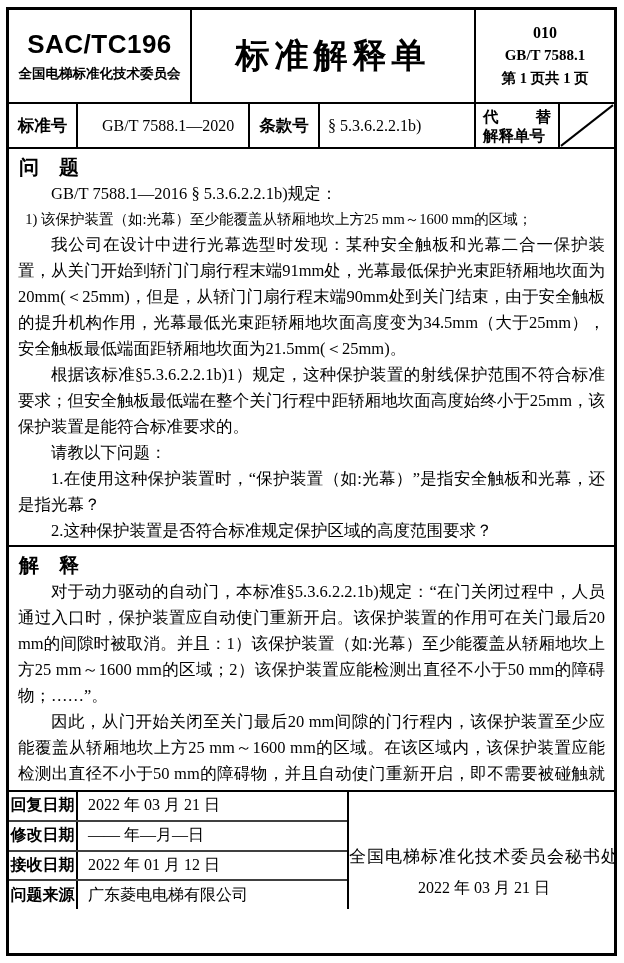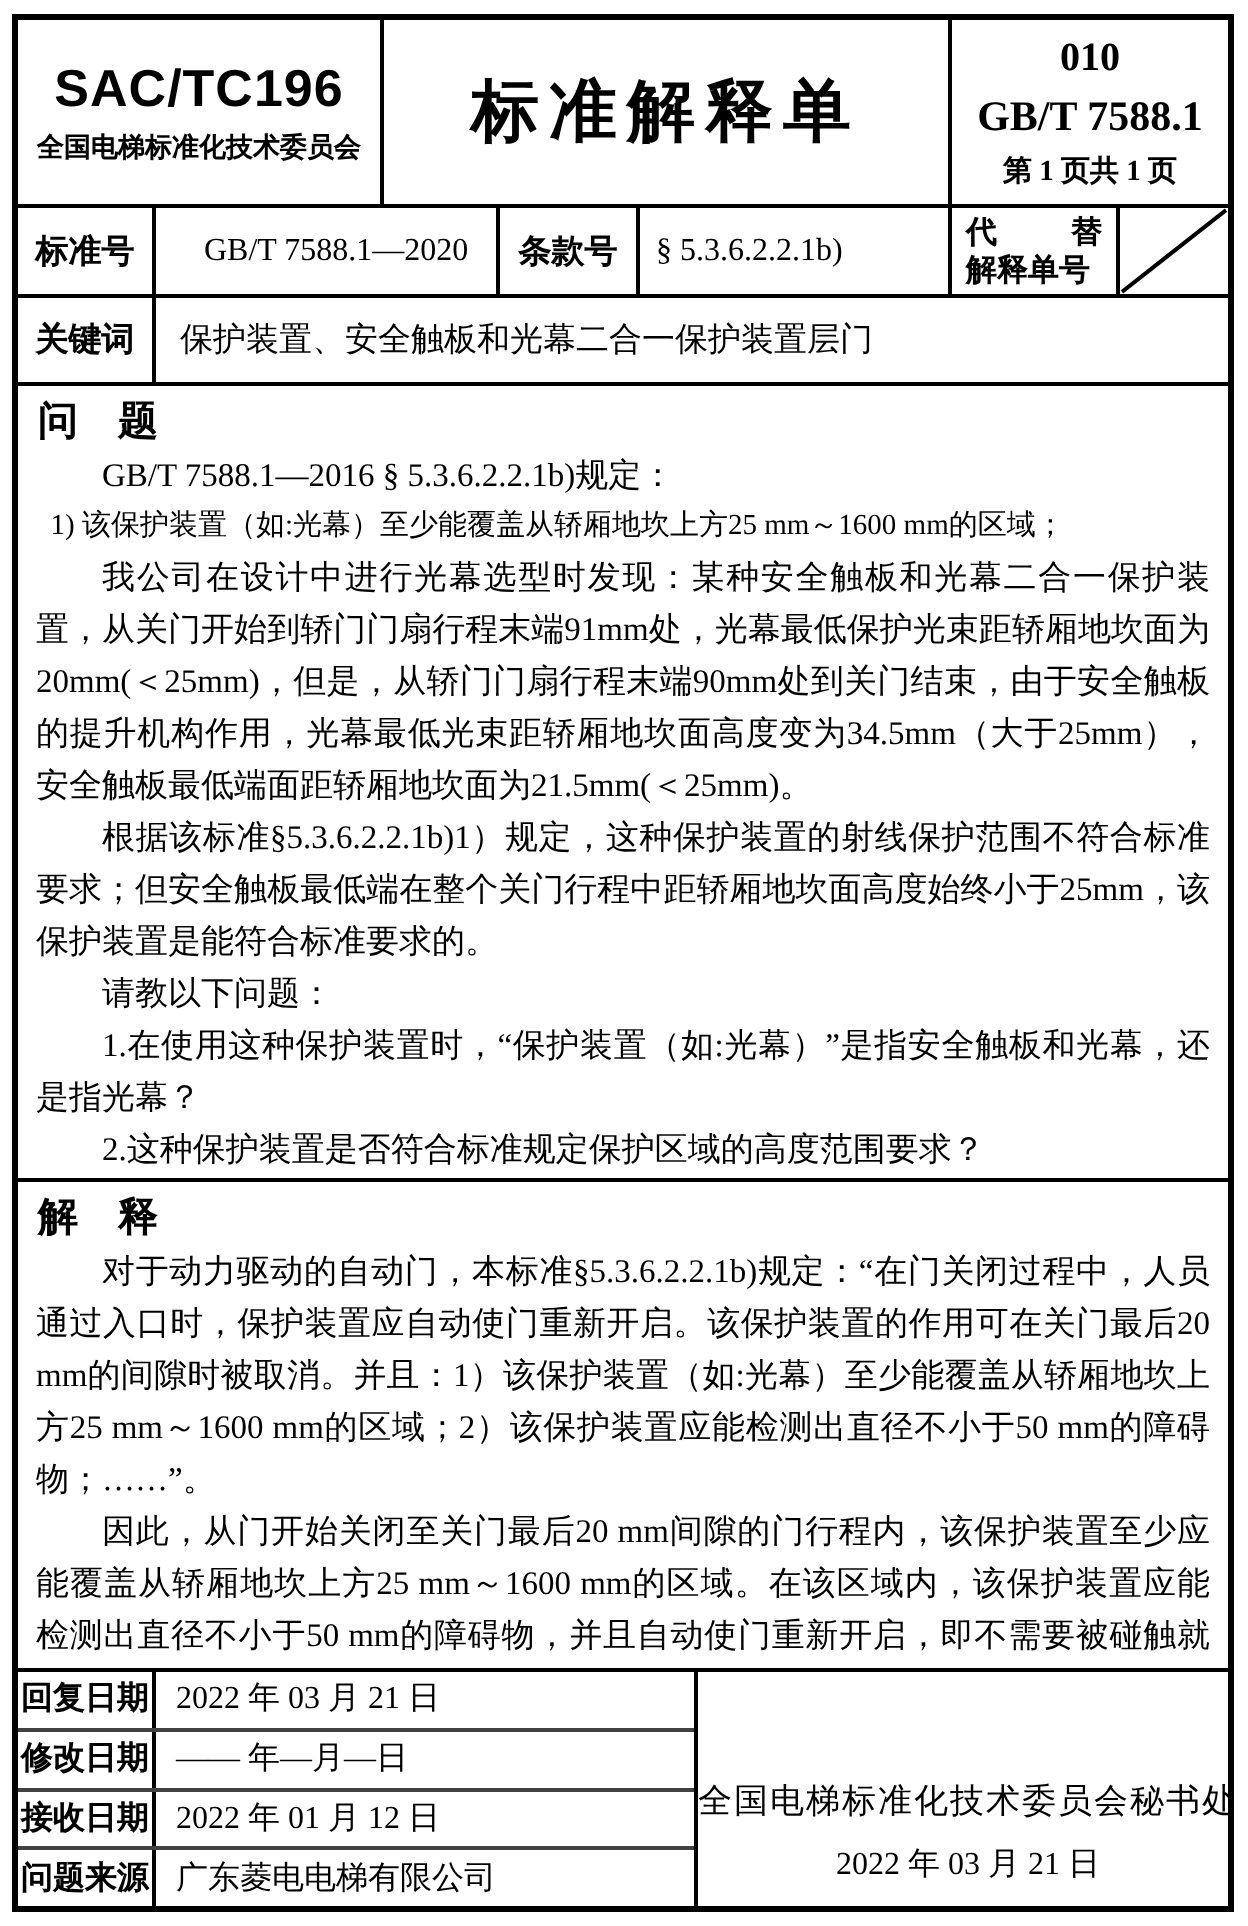--- a/index.html
+++ b/index.html
@@ -20,22 +20,22 @@
   .center { justify-content: center; text-align: center; }
 
   
   .header-row { height: 94px; }
   .org-cell { width: 183px; flex-direction: column; justify-content: center; gap: 5px; }
   .org-code { font-family: "Liberation Sans", "DejaVu Sans", sans-serif; font-weight: bold; font-size: 26px; letter-spacing: 0.5px; }
   .org-name { font-family: "Liberation Sans", "DejaVu Sans", sans-serif; font-weight: bold; font-size: 13.5px; white-space: nowrap; }
   .title-cell { width: 284px; }
   .form-title { font-size: 34px; font-weight: bold; letter-spacing: 5px; white-space: nowrap; }
   .docinfo-cell { width: 138px; flex-direction: column; justify-content: center; gap: 5px; }
-  .doc-number { font-size: 20px; font-weight: bold; text-align: right; }
-  .standard-number { font-size: 21px; font-weight: bold; white-space: nowrap; }
+  .doc-number { font-size: 16px; font-weight: bold; text-align: right; }
+  .standard-number { font-size: 15px; font-weight: bold; white-space: nowrap; }
   .page-info { font-size: 14.5px; font-weight: bold; white-space: nowrap; }
 
   
   .meta-row { height: 45px; }
   .label { font-weight: bold; font-size: 16.5px; white-space: nowrap; }
   .w-label { width: 69px; }
   .std-value-cell { width: 172px; padding-left: 24px; font-size: 16px; white-space: nowrap; }
   .clause-label-cell { width: 70px; }
   .clause-value-cell { width: 156px; padding-left: 8px; font-size: 16px; white-space: nowrap; }
   .replace-cell { width: 84px; flex-direction: column; justify-content: center; padding: 0 7px; }
@@ -107,26 +107,20 @@
         </div>
         <div class="replace-line2">解释单号</div>
       </div>
       <div class="cell slash-cell">
         <svg viewBox="0 0 54 41" preserveAspectRatio="none">
           <line x1="1" y1="40" x2="53" y2="1" stroke="#000" stroke-width="2"></line>
         </svg>
       </div>
     </div>
 
-    <div class="row keyword-row bb">
-      <div class="cell center w-label br">
-        <span class="label">关键词</span>
-      </div>
-      <div class="cell keyword-value-cell">保护装置、安全触板和光幕二合一保护装置层门</div>
-    </div>
 
     <div class="section question-section bb">
       <div class="section-heading">问　题</div>
       <div class="section-body">
 
           <p class="para indent">GB/T 7588.1—2016 § 5.3.6.2.2.1b)规定：</p>
 
           <p class="para quote">1) 该保护装置（如:光幕）至少能覆盖从轿厢地坎上方25 mm～1600 mm的区域；</p>
 
           <p class="para indent">我公司在设计中进行光幕选型时发现：某种安全触板和光幕二合一保护装置，从关门开始到轿门门扇行程末端91mm处，光幕最低保护光束距轿厢地坎面为20mm(＜25mm)，但是，从轿门门扇行程末端90mm处到关门结束，由于安全触板的提升机构作用，光幕最低光束距轿厢地坎面高度变为34.5mm（大于25mm），安全触板最低端面距轿厢地坎面为21.5mm(＜25mm)。</p>

